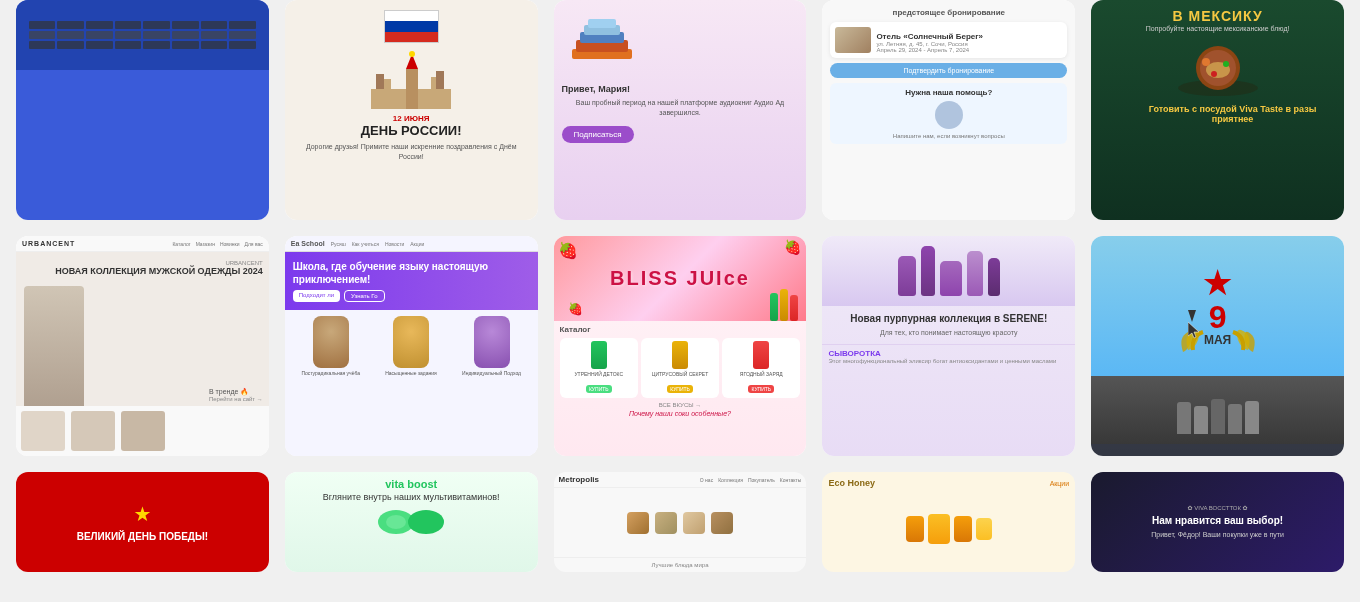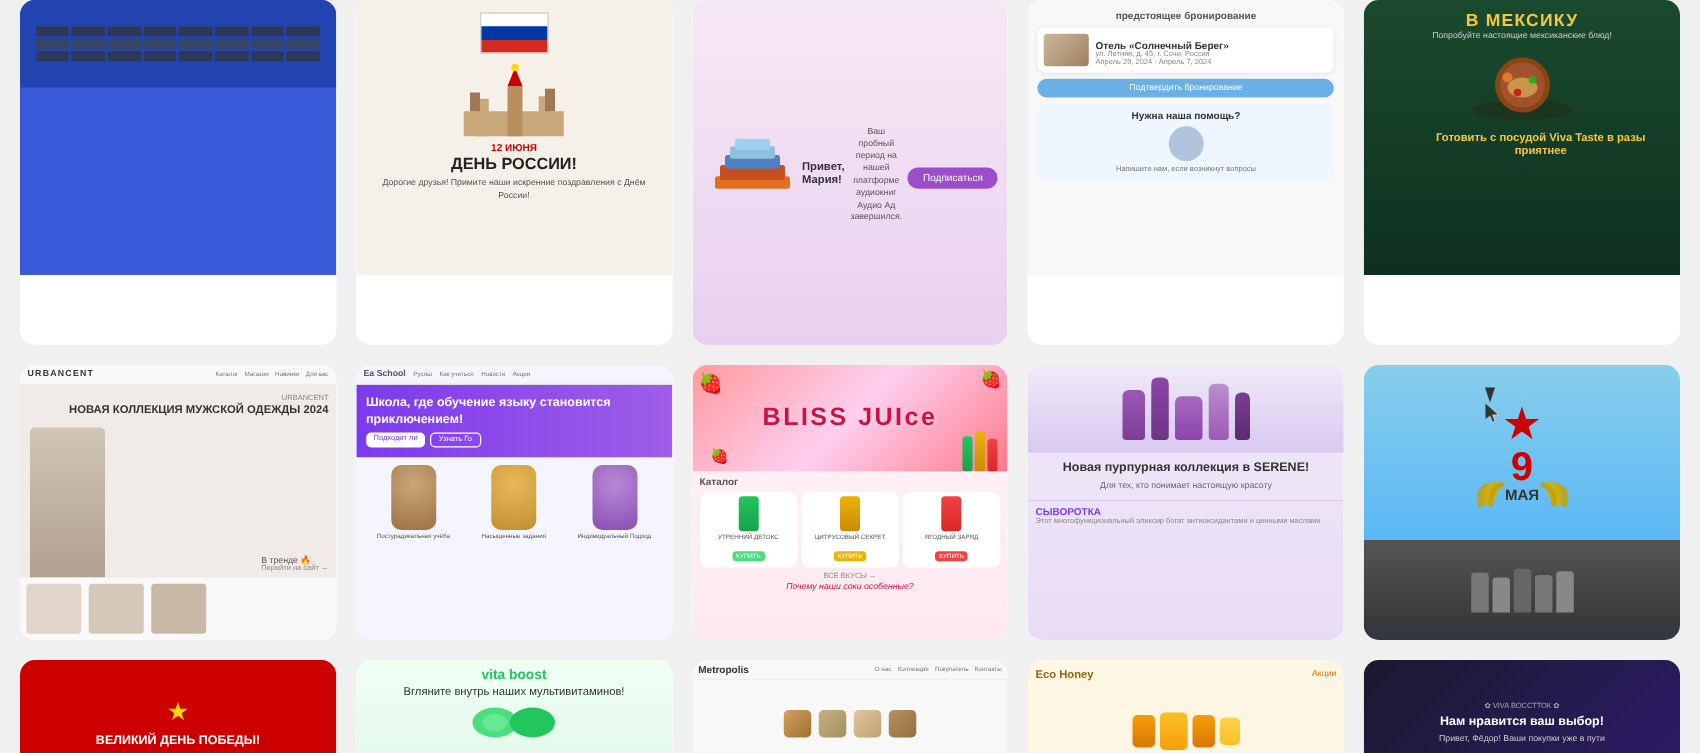--- a/index.html
+++ b/index.html
@@ -109,21 +109,21 @@
         <rect x="15" y="25" width="8" height="15" fill="#a07858"></rect>
         <rect x="75" y="22" width="8" height="18" fill="#a07858"></rect>
       </svg>
       <div style="font-size:8px; color:#c00; font-weight:bold;">12 ИЮНЯ</div>
       <div style="font-size:13px; font-weight:bold; color:#222; text-align:center;">ДЕНЬ РОССИИ!</div>
       <div style="font-size:7px; color:#555; text-align:center; line-height:1.4; margin-top:4px;">Дорогие друзья! Примите наши искренние поздравления с Днём России!</div>
     </div>
   </div>
 
   <div class="card">
-    <div class="card-inner" style="height:276px; background:linear-gradient(to bottom,#f7e8f5,#e8d0f0); display:flex; flex-direction:row; align-items:center; padding:8px;">
+    <div class="card-inner" style="height:220px; background:linear-gradient(to bottom,#f7e8f5,#e8d0f0); display:flex; flex-direction:column; align-items:flex-start; padding:8px;">
       <div style="margin:6px 0;">
         <svg width="80" height="60" viewBox="0 0 80 60">
           <rect x="10" y="35" width="60" height="10" fill="#e07020" rx="2"></rect>
           <rect x="14" y="26" width="52" height="12" fill="#c85020" rx="2"></rect>
           <rect x="18" y="18" width="44" height="11" fill="#5080c0" rx="2"></rect>
           <rect x="22" y="11" width="36" height="10" fill="#90c0e0" rx="2"></rect>
           <rect x="26" y="5" width="28" height="9" fill="#a0d0f0" rx="2"></rect>
         </svg>
       </div>
       <div style="font-size:9px; font-weight:bold; color:#333;">Привет, Мария!</div>
@@ -210,21 +210,21 @@
   <div class="card">
     <div class="card-inner" style="height:220px; background:#f5f5ff; display:flex; flex-direction:column;">
       <div style="display:flex; gap:6px; padding:4px 6px; border-bottom:1px solid #ddd; align-items:center;">
         <div style="font-size:7px; font-weight:bold; color:#555;">Ea School</div>
         <span style="font-size:5px; color:#777;">Русяш</span>
         <span style="font-size:5px; color:#777;">Как учиться</span>
         <span style="font-size:5px; color:#777;">Новости</span>
         <span style="font-size:5px; color:#777;">Акции</span>
       </div>
       <div style="background:linear-gradient(to right,#7c3aed,#9f5de8); padding:8px; color:#fff;">
-        <div style="font-size:10px; font-weight:bold; line-height:1.3;">Школа, где обучение языку становится приключением!</div>
+        <div style="font-size:10px; font-weight:bold; line-height:1.3;">Школа, где обучение языку настоящую приключением!</div>
         <div style="display:flex; gap:4px; margin-top:4px;">
           <div style="background:#fff; color:#7c3aed; font-size:6px; padding:2px 6px; border-radius:4px; cursor:pointer;">Подходит ли</div>
           <div style="border:1px solid #fff; color:#fff; font-size:6px; padding:2px 6px; border-radius:4px; cursor:pointer;">Узнать Го</div>
         </div>
       </div>
       <div style="display:flex; justify-content:space-around; padding:6px 4px; background:#f5f5ff; flex:1;">
         <div style="text-align:center;">
           <div style="width:36px; height:52px; background:radial-gradient(circle at 50% 30%,#c8a87a,#a07040); border-radius:8px; margin:0 auto;"></div>
           <div style="font-size:5px; color:#555; margin-top:2px;">Постурадикальная учёба</div>
         </div>

